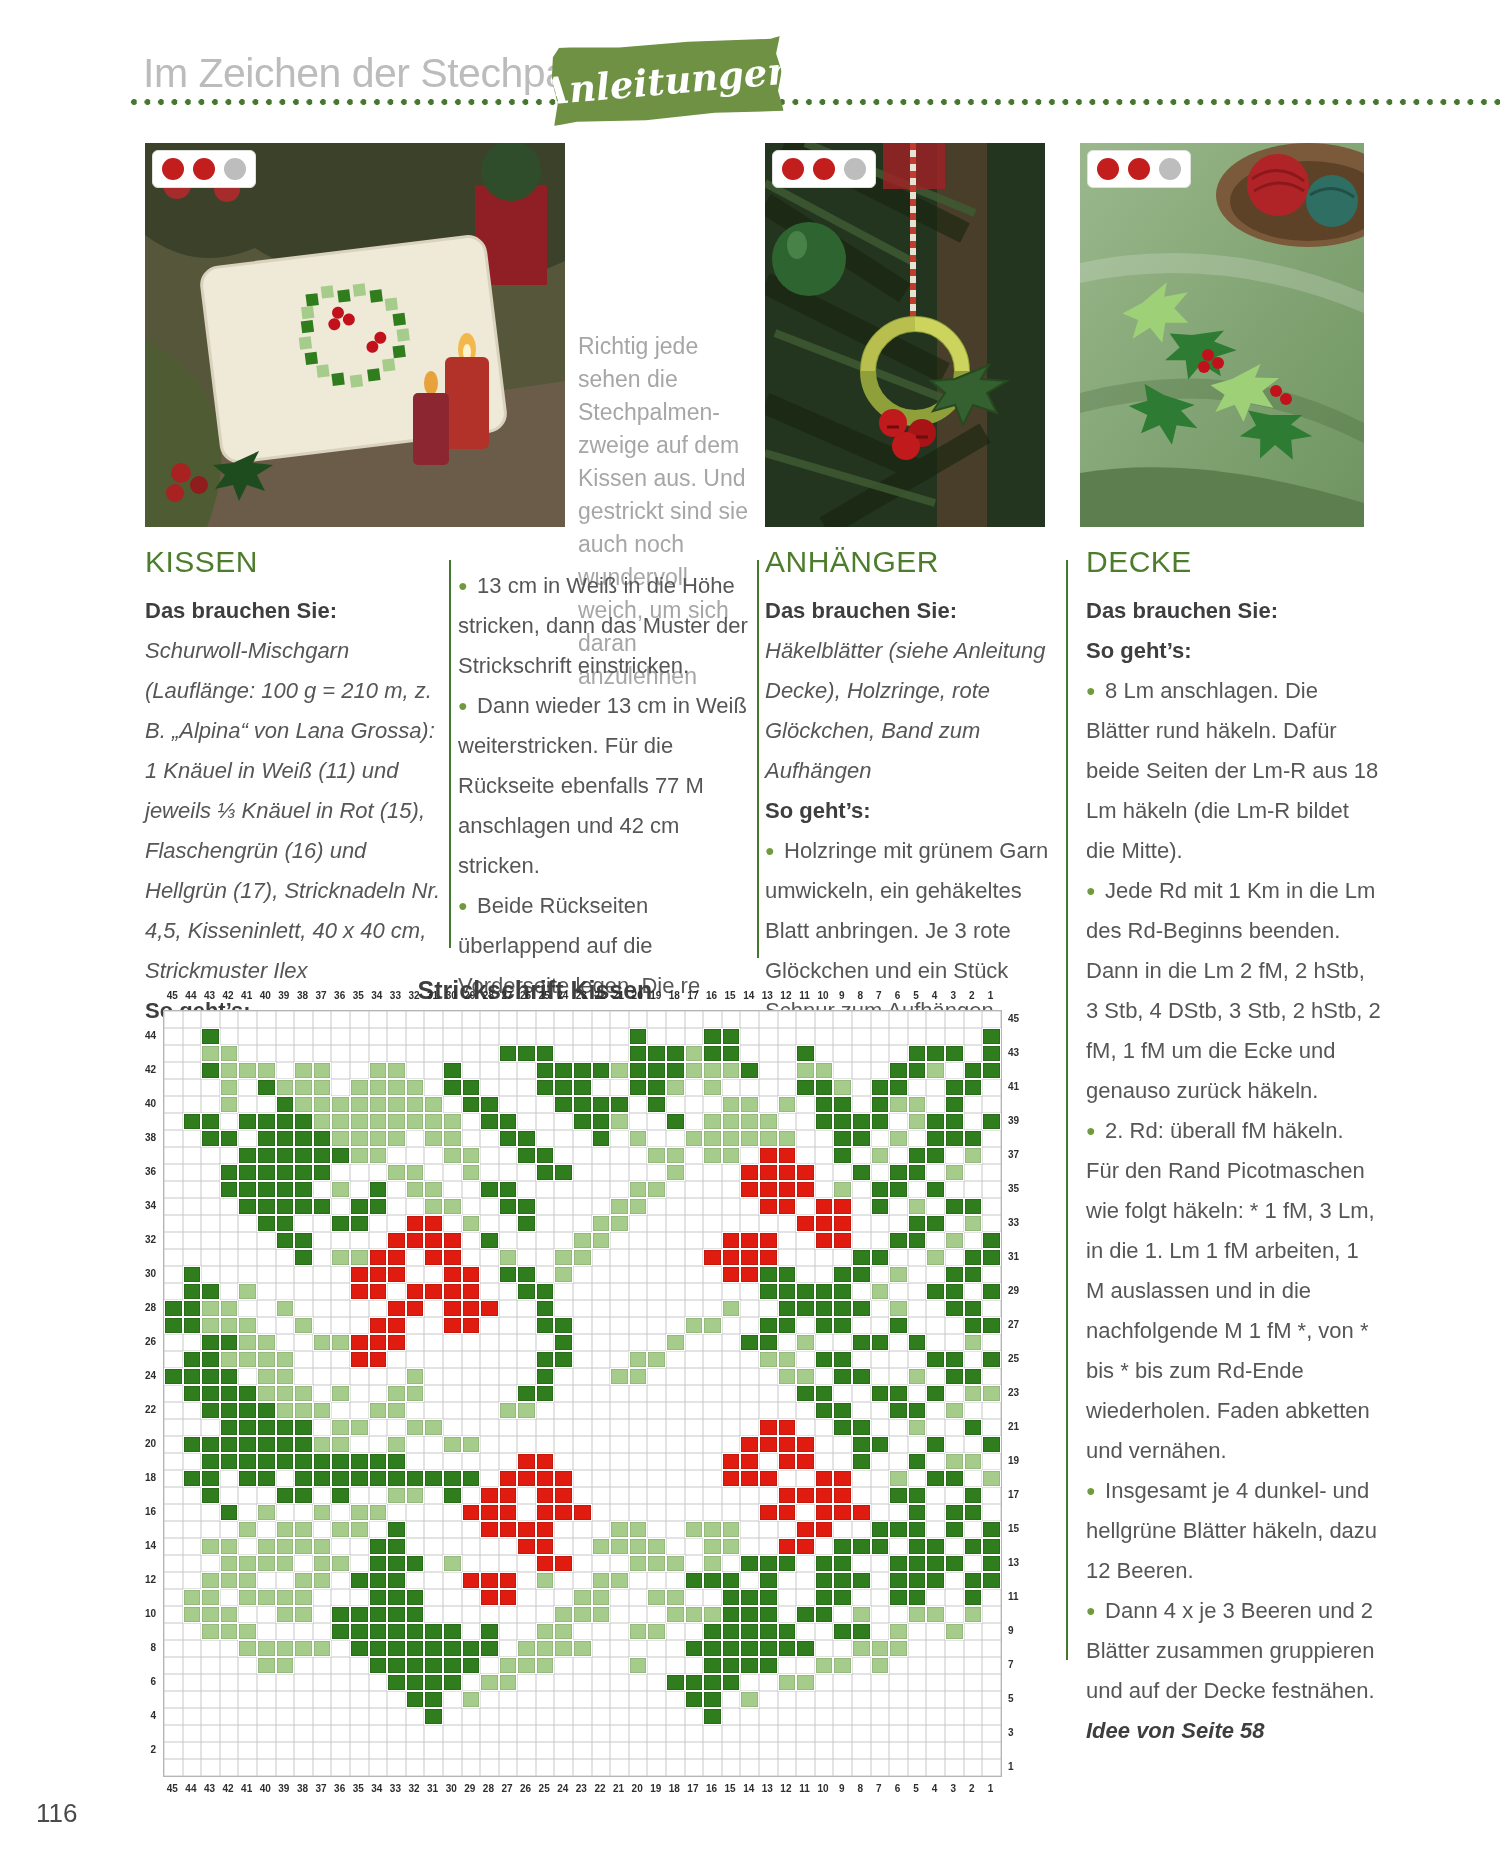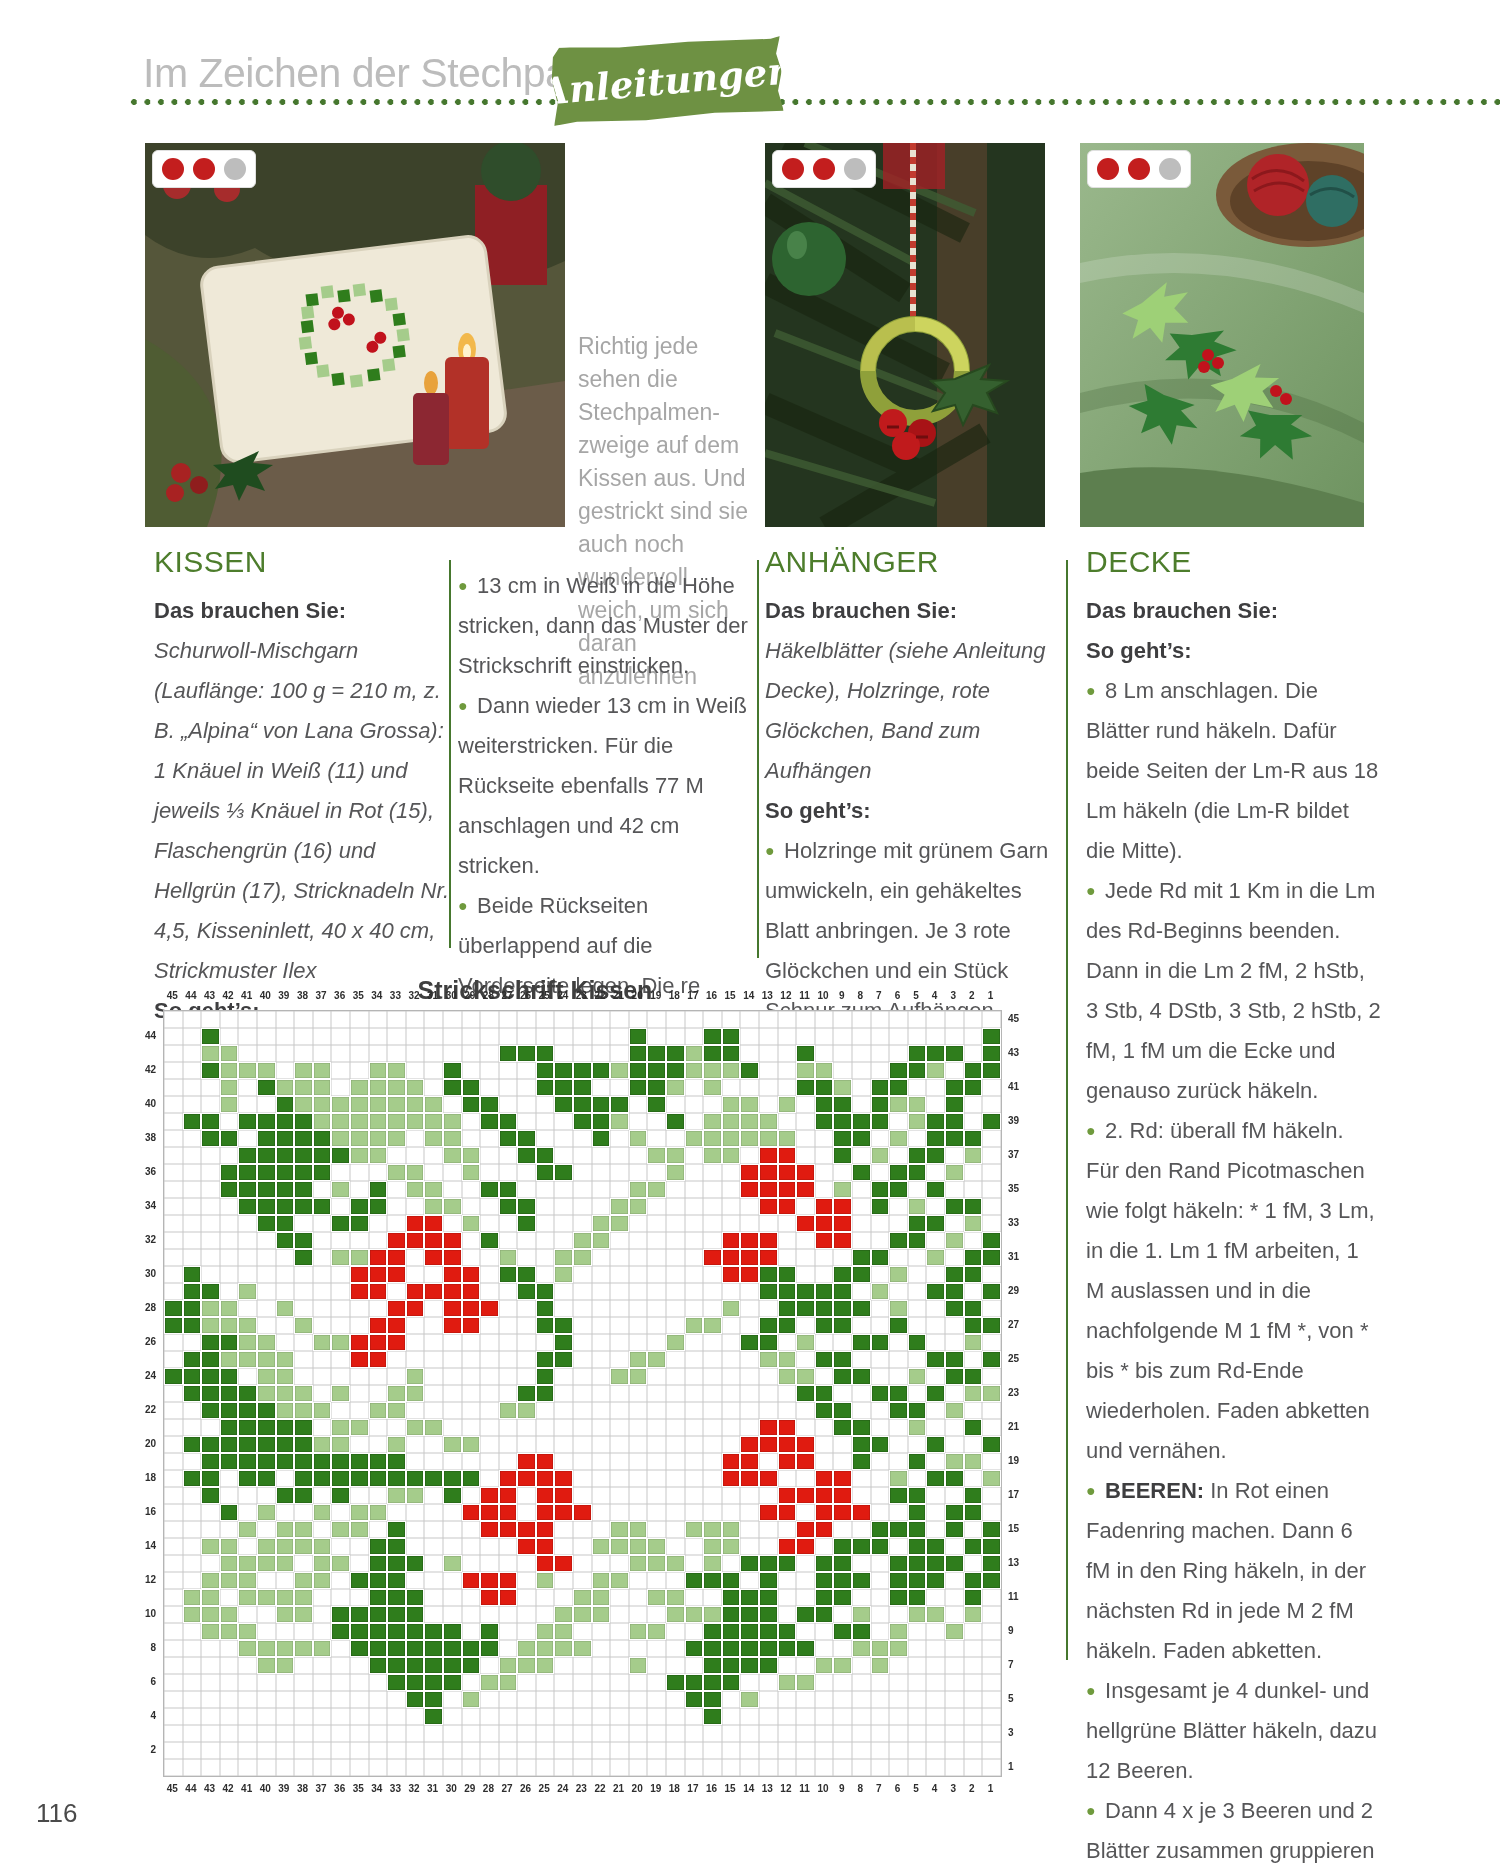--- a/index.html
+++ b/index.html
@@ -189,21 +189,21 @@
       <circle cx="196" cy="248" r="6" fill="#c1121c"></circle>
         <circle cx="206" cy="256" r="6" fill="#c1121c"></circle>
     </svg>
     <div class="diff-pill">
         <span class="yd" style="background: rgb(195, 30, 30);"></span>
         <span class="yd" style="background: rgb(195, 30, 30);"></span>
         <span class="yd" style="background: rgb(189, 189, 189);"></span>
       </div>
   </div>
 
-  <div class="col" style="left:154px;top:545px;">
+  <div class="col" style="left:145px;top:545px;">
     <h2>KISSEN</h2>
     <div>
         <p class="block label">Das brauchen Sie:</p>
         <p class="block italic">Schurwoll-Mischgarn (Lauflänge: 100 g = 210 m, z. B. „Alpina“ von Lana Grossa): 1 Knäuel in Weiß (11) und jeweils ⅓ Knäuel in Rot (15), Flaschengrün (16) und Hellgrün (17), Stricknadeln Nr. 4,5, Kisseninlett, 40 x 40 cm, Strickmuster Ilex</p>
         <p class="block label">So geht’s:</p>
       </div>
   </div>
 
   <div class="col" style="left:458px;top:566px;width:290px;">
     <div>
@@ -226,21 +226,20 @@
   </div>
 
   <div class="col" style="left:1086px;top:545px;">
     <h2>DECKE</h2>
     <div>
         <p class="block label">Das brauchen Sie:</p>
         <p class="block label">So geht’s:</p>
         <p class="block bullet"><span class="bul">● </span>8 Lm anschlagen. Die Blätter rund häkeln. Dafür beide Seiten der Lm-R aus 18 Lm häkeln (die Lm-R bildet die Mitte).</p>
         <p class="block bullet"><span class="bul">● </span>Jede Rd mit 1 Km in die Lm des Rd-Beginns beenden. Dann in die Lm 2 fM, 2 hStb, 3 Stb, 4 DStb, 3 Stb, 2 hStb, 2 fM, 1 fM um die Ecke und genauso zurück häkeln.</p>
         <p class="block bullet"><span class="bul">● </span>2. Rd: überall fM häkeln. Für den Rand Picotmaschen wie folgt häkeln: * 1 fM, 3 Lm, in die 1. Lm 1 fM arbeiten, 1 M auslassen und in die nachfolgende M 1 fM *, von * bis * bis zum Rd-Ende wiederholen. Faden abketten und vernähen.</p>
-        <p class="block bullet"><span class="bul">● </span><span class="bstrong">BEEREN: </span>In Rot einen Fadenring machen. Dann 6 fM in den Ring häkeln, in der nächsten Rd in jede M 2 fM häkeln. Faden abketten.</p>
         <p class="block bullet"><span class="bul">● </span>Insgesamt je 4 dunkel- und hellgrüne Blätter häkeln, dazu 12 Beeren.</p>
         <p class="block bullet"><span class="bul">● </span>Dann 4 x je 3 Beeren und 2 Blätter zusammen gruppieren und auf der Decke festnähen.</p>
         <p class="block idea">Idee von Seite 58</p>
       </div>
   </div>
 
   <div class="divider" style="left:449px;top:560px;height:388px;"></div>
   <div class="divider" style="left:757px;top:560px;height:398px;"></div>
   <div class="divider" style="left:1066px;top:560px;height:1100px;"></div>
 

